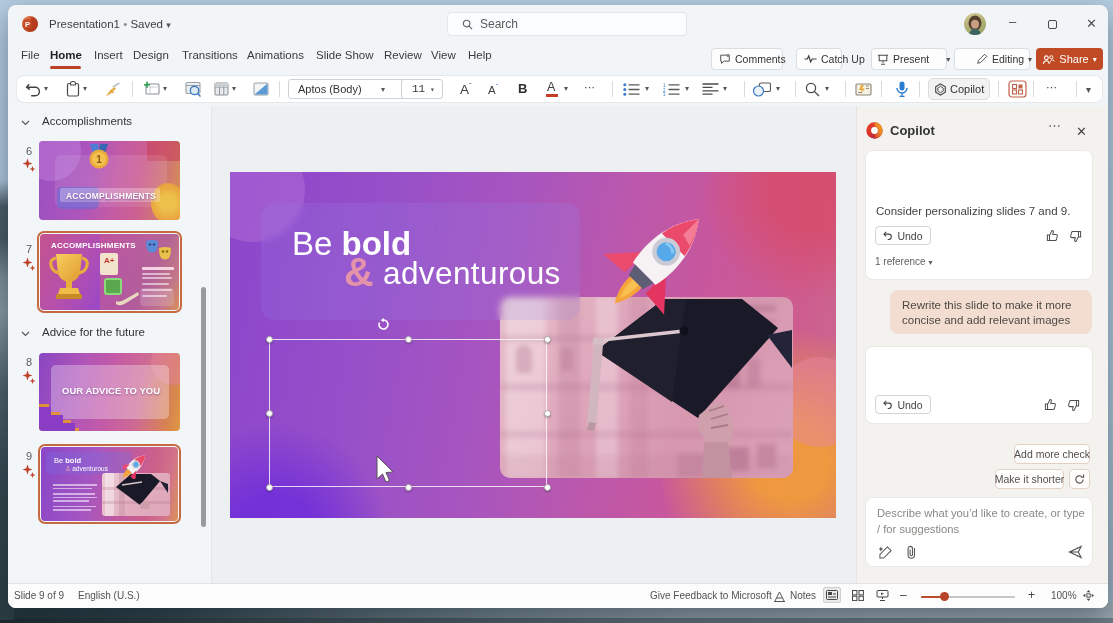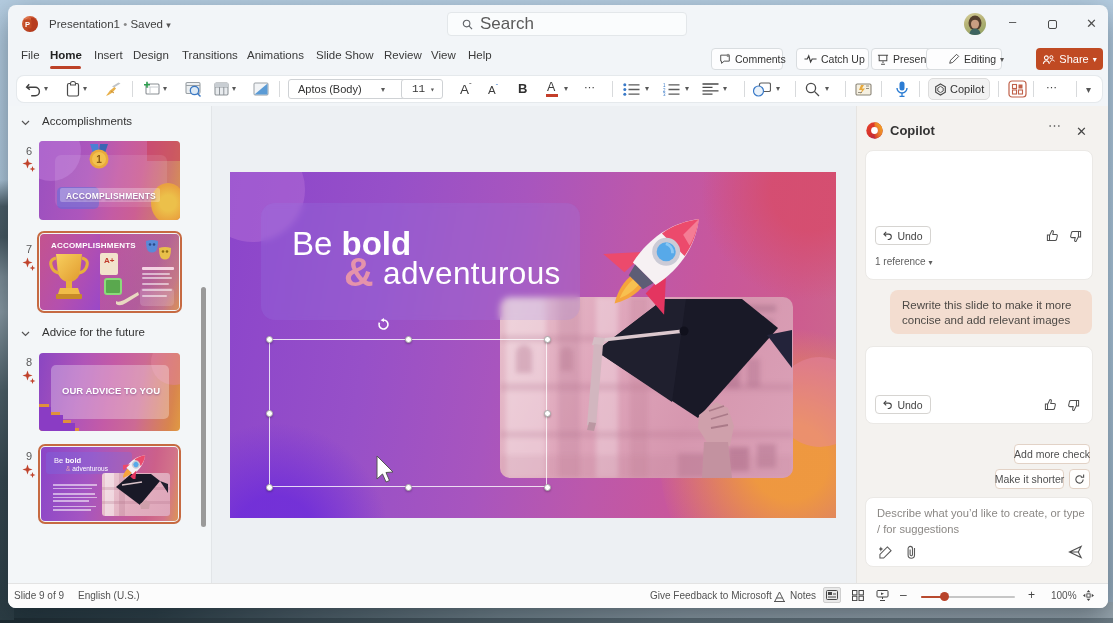--- a/index.html
+++ b/index.html
@@ -14,21 +14,21 @@
   background: linear-gradient(90deg, #23343b 0%, #2c3e46 14%, #495a63 26%, #73848d 45%, #8d9ca6 62%, #97a5af 80%, #9aa8b1 100%); }
 #desktop .bstrip2 { position:absolute; left:0; top:618px; width:1113px; height:5px;
   background: linear-gradient(90deg, #1c2a30 0%, #3c4c54 30%, #5d6d76 60%, #6e7d86 100%); }
 #win { position:absolute; left:8px; top:5px; width:1100px; height:603px;
   background:#f2f5f8; border-radius:8px; box-shadow:0 10px 30px rgba(20,30,40,.45); }
 
 #ppticon { left:22px; top:16px; width:16px; height:16px; border-radius:50%;
   background: radial-gradient(circle at 35% 30%, #e98a63 8%, #cf5a33 40%, #a82d12 85%); }
 .ttext { font-size:11.5px; color:#404040; }
 #searchbox { left:447px; top:12px; width:240px; height:24px; background:#fafcfd;
-  border:1px solid #e3e7ea; border-radius:4px; color:#5a5a5a; font-size:17px;
+  border:1px solid #e3e7ea; border-radius:4px; color:#5a5a5a; font-size:12px;
   display:flex; align-items:center; padding-left:14px; gap:7px; }
 #avatar { left:964px; top:13px; width:22px; height:22px; border-radius:50%; overflow:hidden;
   background: linear-gradient(160deg,#d6cf9a 0%,#b8b478 40%,#8fa061 100%); }
 .wbtn { color:#4a4a4a; font-size:13px; }
 
 .mtab { position:absolute; top:49px; font-size:11.5px; color:#3a3a3a; }
 #homeline { left:50px; top:66px; width:31px; height:2.5px; background:#bc4127; border-radius:2px; }
 .actbtn { position:absolute; top:48px; height:22px; background:#fdfdfe; border:1px solid #d9dde0;
   border-radius:4px; display:flex; align-items:center; font-size:10.5px; color:#333;
   padding:0 7px; gap:4px; white-space:nowrap; }
@@ -109,32 +109,32 @@
   <span class="mtab" style="left:316px;">Slide Show</span>
   <span class="mtab" style="left:384px;">Review</span>
   <span class="mtab" style="left:431px;">View</span>
   <span class="mtab" style="left:468px;">Help</span>
   <div id="homeline" class="abs"></div>
 
   <div class="actbtn" style="left:711px; width:72px;"><svg class="ic" width="12" height="12" viewBox="0 0 14 14">
         <path d="M2 2.5h10v7H6l-3 2.6v-2.6H2z" fill="none" stroke="#4a4a4a" stroke-width="1.1"></path>
         <circle cx="10.6" cy="2.8" r="1.8" fill="#8a8a8a"></circle>
       </svg>Comments</div>
-  <div class="actbtn" style="left:796px; width:73px;"><svg class="ic" width="13" height="10" viewBox="0 0 14 10">
+  <div class="actbtn" style="left:796px; width:46px;"><svg class="ic" width="13" height="10" viewBox="0 0 14 10">
         <path d="M0.5 5h3l1.6-3.4 2 6.6 1.7-3.2h4.7" fill="none" stroke="#3f3f3f" stroke-width="1.3"></path>
       </svg>Catch Up</div>
   <div class="actbtn" style="left:871px; width:76px; padding:0;">
       <span style="display:flex; align-items:center; gap:4px; padding:0 5px;"><svg class="ic" width="12" height="11" viewBox="0 0 14 13">
           <path d="M1 1.5h12M2.5 1.5v6.5h9V1.5" fill="none" stroke="#4a4a4a" stroke-width="1.2"></path>
           <path d="M7 8.5v2M4.7 12h4.6" stroke="#4a4a4a" stroke-width="1.2"></path>
         </svg>Present</span>
       <span style="width:1px; height:14px; background:#dcdfe2;"></span>
       <span style="padding:0 4px; font-size:8px; color:#555;">▾</span>
     </div>
-  <div class="actbtn" style="left:926px; width:76px;padding-left:21px;"><svg class="ic" width="12" height="12" viewBox="0 0 14 14">
+  <div class="actbtn" style="left:954px; width:76px;padding-left:21px;"><svg class="ic" width="12" height="12" viewBox="0 0 14 14">
         <path d="M2 12l1-3.5 7-7 2.5 2.5-7 7z" fill="none" stroke="#4a4a4a" stroke-width="1.1"></path>
       </svg>Editing <span style="font-size:8px; color:#555;">▾</span></div>
   <div id="sharebtn"><svg class="ic" width="13" height="11" viewBox="0 0 15 12">
         <circle cx="5" cy="4" r="2.2" fill="none" stroke="#fff" stroke-width="1.2"></circle>
         <path d="M1.5 11c.4-2.4 1.8-3.6 3.5-3.6S8.1 8.6 8.5 11" fill="none" stroke="#fff" stroke-width="1.2"></path>
         <circle cx="10.8" cy="3.4" r="1.8" fill="none" stroke="#fff" stroke-width="1.1"></circle>
         <path d="M9.4 9.3c.3-1.8 1.4-2.8 2.7-2.8 1 0 1.9.6 2.4 1.7" fill="none" stroke="#fff" stroke-width="1.1"></path>
       </svg>Share <span style="font-size:8px;">▾</span></div>
 
   <div id="ribbon" class="abs"></div>
@@ -488,20 +488,21 @@
         </linearGradient>
       </defs>
     <circle cx="8.5" cy="8.5" r="8.2" fill="url(#cpg1)"></circle>
     <path d="M8.5 .3 A8.2 8.2 0 0 1 8.5 16.7 L8.5 12 A3.5 3.5 0 0 0 8.5 5 Z" fill="url(#cpg2)"></path>
     <circle cx="8.5" cy="8.5" r="3.4" fill="#fff"></circle>
   </svg>
   <span class="abs" style="left:890px; top:123px; font-size:13px; font-weight:bold; color:#333;">Copilot</span>
   <span class="abs" style="left:1048px; top:118px; font-size:13px; color:#555; letter-spacing:1px;">⋯</span>
   <span class="abs" style="left:1076px; top:124px; font-size:13px; color:#444;">✕</span>
   <div class="card" style="top:150px; height:130px;"></div>
+  <div class="abs ctext" style="left:876px; top:204px; width:212px;">Consider personalizing slides 7 and 9.</div>
   <div class="undobtn" style="left:875px; top:226px;"><svg class="ic" width="10" height="9" viewBox="0 0 11 10">
         <path d="M3.5 1 L1 3.5 L3.5 6" fill="none" stroke="#444" stroke-width="1.2"></path>
         <path d="M1 3.5 h5.2 a3 3 0 0 1 0 6 h-1" fill="none" stroke="#444" stroke-width="1.2"></path>
       </svg>Undo</div>
   <svg class="abs ic" width="13" height="13" viewBox="0 0 14 14" style="left:1046px; top:229px;">
       <path d="M1.5 6.5 h2.3 v6 H1.5 Z M3.8 7 L6.5 1.5 c1 0 1.7 .8 1.4 1.9 L7.3 5.8 h3.6 c.9 0 1.5 .8 1.3 1.7 l-.9 3.8 c-.2 .7-.8 1.2-1.5 1.2 H3.8 Z" fill="none" stroke="#4f4f4f" stroke-width="1.1"></path>
     </svg>
   <svg class="abs ic" width="13" height="13" viewBox="0 0 14 14" style="left:1069px; top:230px; transform:rotate(180deg);">
       <path d="M1.5 6.5 h2.3 v6 H1.5 Z M3.8 7 L6.5 1.5 c1 0 1.7 .8 1.4 1.9 L7.3 5.8 h3.6 c.9 0 1.5 .8 1.3 1.7 l-.9 3.8 c-.2 .7-.8 1.2-1.5 1.2 H3.8 Z" fill="none" stroke="#4f4f4f" stroke-width="1.1"></path>
     </svg>

